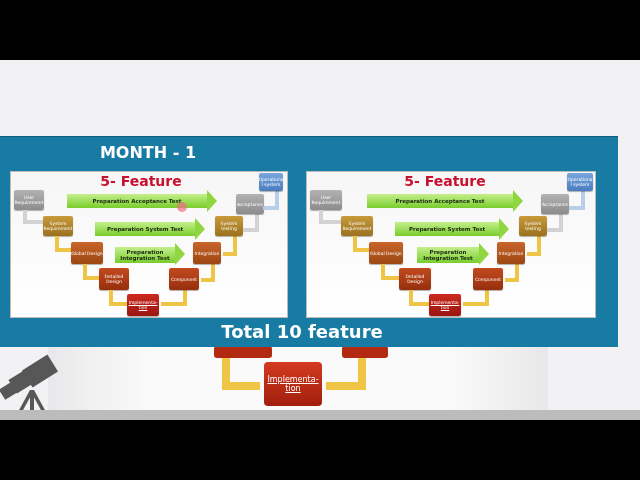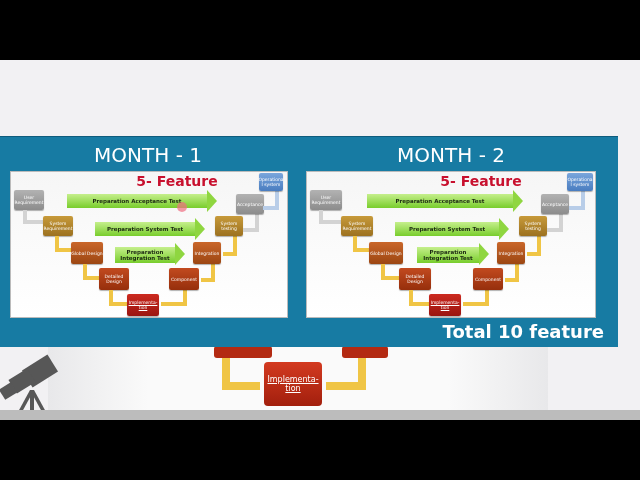--- a/index.html
+++ b/index.html
@@ -8,24 +8,24 @@
   .bottom-bar { position:absolute; left:0; top:410px; width:640px; height:10px; background:#bcbcbc; }
   .title { position:absolute; left:21px; top:14px; font-family:"DejaVu Sans", sans-serif; font-weight:bold; font-size:28px; letter-spacing:-0.5px; }
   .title .t1 { color:#555459; }
   .title .t2 { color:#6dcb3f; }
   .bg-panel { position:absolute; left:48px; top:280px; width:500px; height:72px; background:linear-gradient(90deg,#e8e8ea,#fafafa 20%,#fafafa 80%,#e8e8ea); }
   .bg-box { position:absolute; background:#b32a12; border-radius:3px; }
   .bg-impl { position:absolute; left:264px; top:302px; width:58px; height:44px; background:linear-gradient(#d33a20,#a21f0d); border-radius:4px; color:#fff; font-size:8px; text-align:center; display:flex; flex-direction:column; justify-content:center; text-decoration:underline; }
   .bg-arrow { position:absolute; background:#f0c545; }
   .telescope { position:absolute; left:0; top:286px; width:62px; height:66px; }
   .blue-panel { position:absolute; left:0; top:76px; width:618px; height:210px; background:#177ba3; border-top:1px solid #0f5c7d; }
-  .month { position:absolute; top:6px; color:#fff; font-weight:normal; font-size:20px; text-align:center; width:280px; }
+  .month { position:absolute; top:6px; color:#fff; font-weight:bold; font-size:16px; text-align:center; width:280px; }
   .card { position:absolute; top:34px; width:276px; height:145px; background:linear-gradient(#f6f6f6,#ffffff); border:1px solid #bbb; overflow:hidden; }
-  .total { position:absolute; left:0; top:184px; width:604px; text-align:right; color:#fff; font-weight:bold; font-size:18px; }
-  .feature { position:absolute; top:1px; width:100%; text-align:center; color:#c8102e; font-weight:bold; font-size:14px;padding-left:36px; }
+  .total { position:absolute; left:0; top:184px; width:604px; text-align:center; color:#fff; font-weight:bold; font-size:18px; }
+  .feature { position:absolute; top:1px; width:100%; text-align:center; color:#c8102e; font-weight:bold; font-size:14px; }
   .vbox { position:absolute; border-radius:2px; color:#fff; font-size:4.5px; line-height:5px; text-align:center; display:flex; align-items:center; justify-content:center; box-shadow:0 1px 1px rgba(0,0,0,0.3); }
   .gray { background:linear-gradient(#b2b2b2,#8c8c8c); }
   .gold { background:linear-gradient(#c79a3a,#9c7120); }
   .orange { background:linear-gradient(#c9662a,#9c4612); }
   .rust { background:linear-gradient(#c24a1f,#962f0c); }
   .red { background:linear-gradient(#cc2a1f,#9a1510); }
   .blue { background:linear-gradient(#7aa6dc,#4a7dc0); }
   .garrow { position:absolute; height:14px; background:linear-gradient(#c5ef8c,#78cd2c); color:#1c2a12; font-size:5.5px; font-weight:bold; display:flex; align-items:center; justify-content:center; text-align:center; line-height:6px; }
   .garrow::after { content:""; position:absolute; right:-10px; top:-4px; border-left:10px solid #8fd640; border-top:11px solid transparent; border-bottom:11px solid transparent; }
   .conn { position:absolute; border-left:4px solid #f0c545; border-bottom:4px solid #f0c545; }
@@ -57,21 +57,20 @@
       <rect x="14" y="24" width="16" height="22" transform="rotate(58 22 35)"></rect>
       <rect x="2" y="38" width="12" height="14" transform="rotate(58 8 45)"></rect>
       <polygon points="30,44 34,44 22,66 18,66"></polygon>
       <polygon points="30,44 34,44 46,66 42,66"></polygon>
       <rect x="30" y="44" width="4" height="22"></rect>
     </g>
   </svg>
 
   <div class="blue-panel">
     <div class="month" style="left:8px;">MONTH - 1</div>
-    <div class="month" style="left:311px;">MONTH - 2</div>
 
     <div class="card" style="left:10px;">
       <div class="feature" style="width:260px;">5- Feature</div>
       <div class="vbox gray" style="left:3px;top:18px;width:30px;height:20px;">User Requirement</div>
       <div class="gconn" style="left:12px;top:38px;width:16px;height:10px;"></div>
       <div class="vbox gold" style="left:32px;top:44px;width:30px;height:20px;">System Requirement</div>
       <div class="conn" style="left:44px;top:64px;width:14px;height:12px;"></div>
       <div class="vbox orange" style="left:60px;top:70px;width:32px;height:22px;">Global Design</div>
       <div class="conn" style="left:72px;top:92px;width:16px;height:12px;"></div>
       <div class="vbox rust" style="left:88px;top:96px;width:30px;height:22px;">Detailed Design</div>

